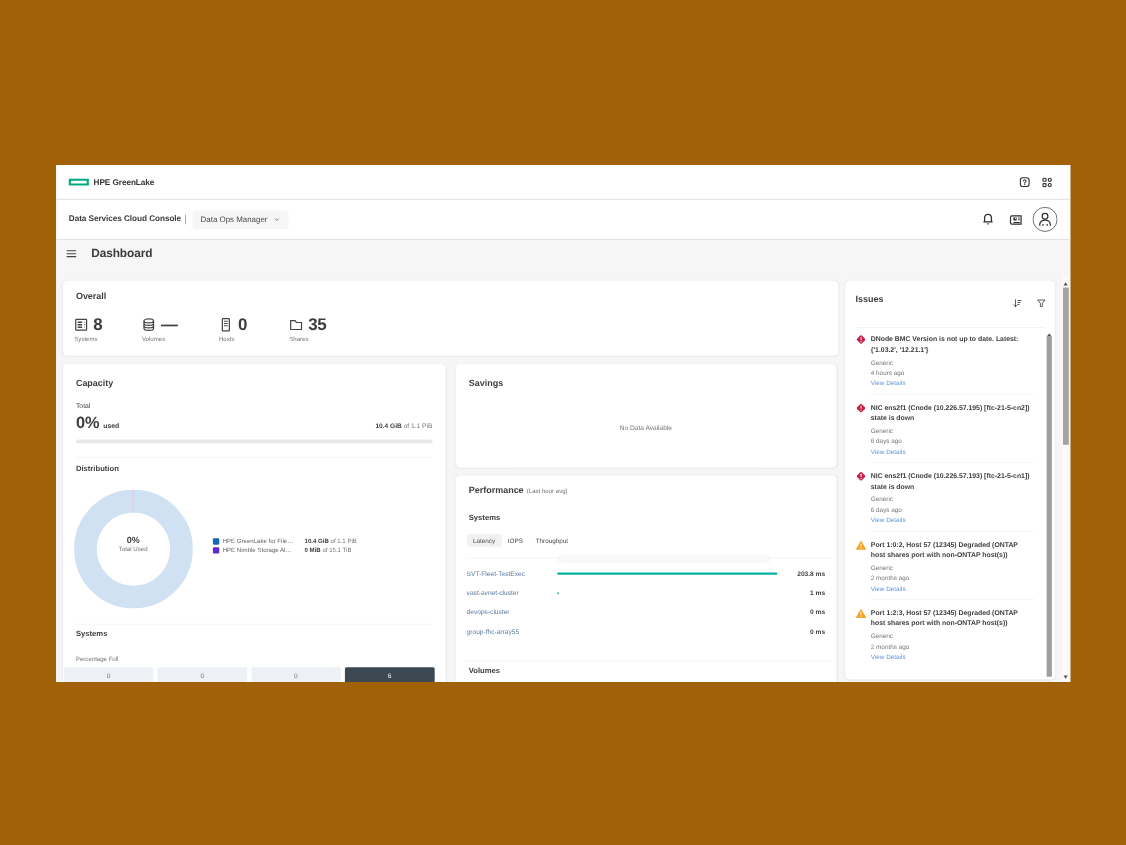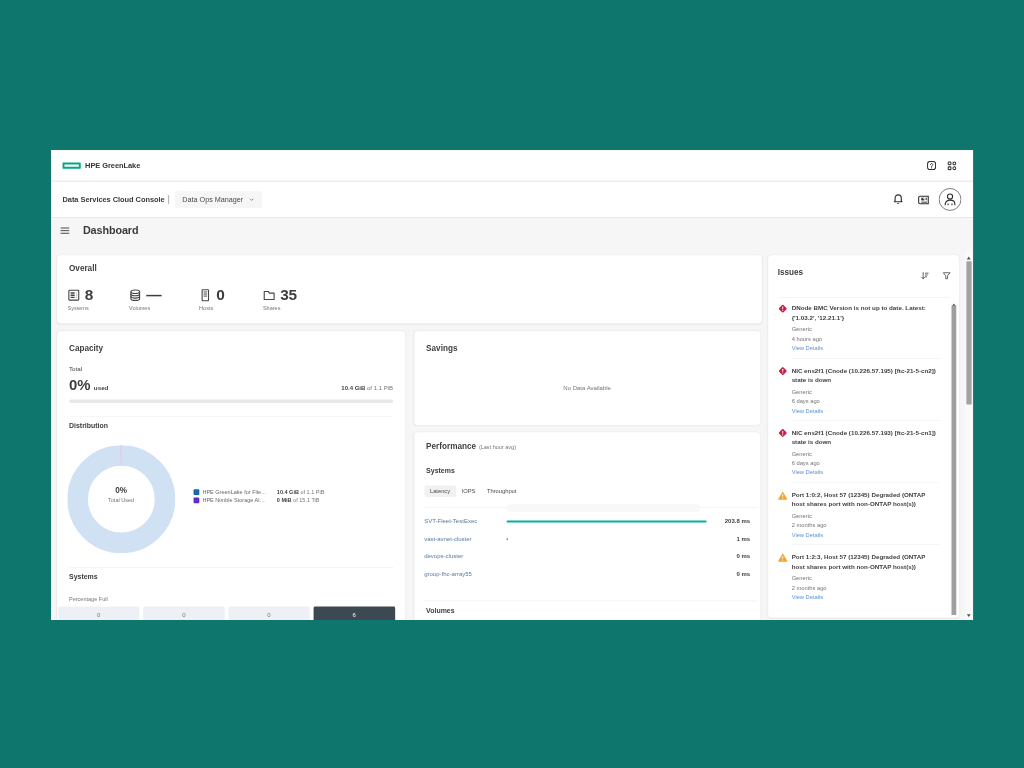--- a/index.html
+++ b/index.html
@@ -1,18 +1,18 @@
 <!DOCTYPE html>
 <html><head>
 <meta charset="utf-8">
 <style>
   * { margin:0; padding:0; box-sizing:border-box; }
   html,body { width:1024px; height:768px; background:#fff; overflow:hidden;
     font-family:"Liberation Sans","DejaVu Sans",sans-serif; color:#444; }
-  .viewport { position:relative; width:1024px; height:768px; background:#0f766e; overflow:hidden; }
+  .viewport { position:relative; width:1024px; height:768px; background:#a16207; overflow:hidden; }
   .stage { position:absolute; left:51px; top:150px; width:1921px; height:979px;
     transform:scale(0.48); transform-origin:0 0; background:#fff; overflow:hidden;
     border-top:1.5px solid #ececec; }
 
   
   .hdr1 { height:65px; background:#fff; border-bottom:2px solid #dcdcdc;
     display:flex; align-items:center; padding:0 34px 0 24px; }
   .hpe-logo { width:38px; height:13px; border:4px solid #01a982; border-radius:1px; margin-right:9px; }
   .brand { font-size:15.5px; font-weight:700; color:#333; letter-spacing:-.1px; }
   .hdr1-spacer { flex:1; }

